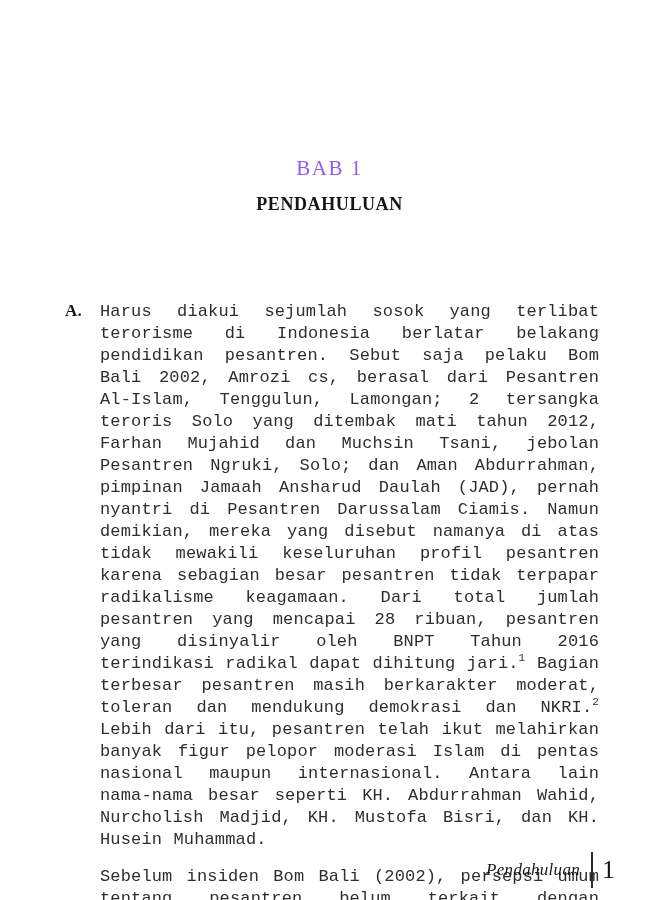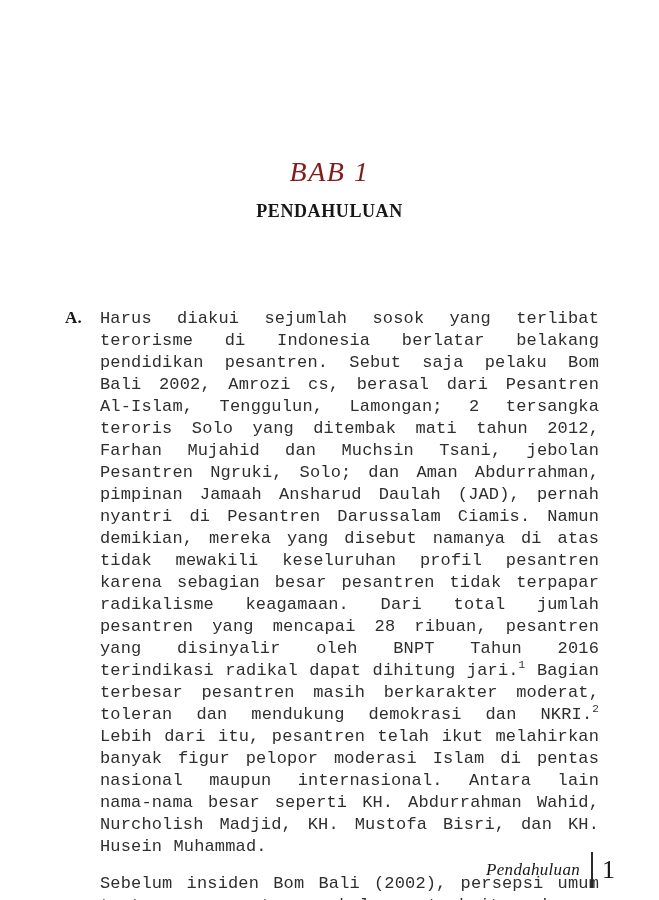--- a/index.html
+++ b/index.html
@@ -9,25 +9,24 @@
     width: 659px;
     height: 900px;
     margin: 0 auto;
     background: #ffffff;
     font-family: "Liberation Serif", serif;
     color: #2b2b2b;
     overflow: hidden;
   }
   .chapter-head { text-align: center; padding-top: 156px; }
   .chapter-label {
-    font-size: 28px;
+    font-size: 21px;
     letter-spacing: 1.5px;
-    color: #7f1d1d;
+    color: #8b5cf6;
     font-weight: normal;
-    font-style: italic;
   }
   .chapter-title {
     font-size: 18px;
     font-weight: bold;
     letter-spacing: 0.6px;
     margin-top: 13px;
     color: #161616;
   }
   .content { margin: 86px 60px 0 100px; }
   .section-heading {

